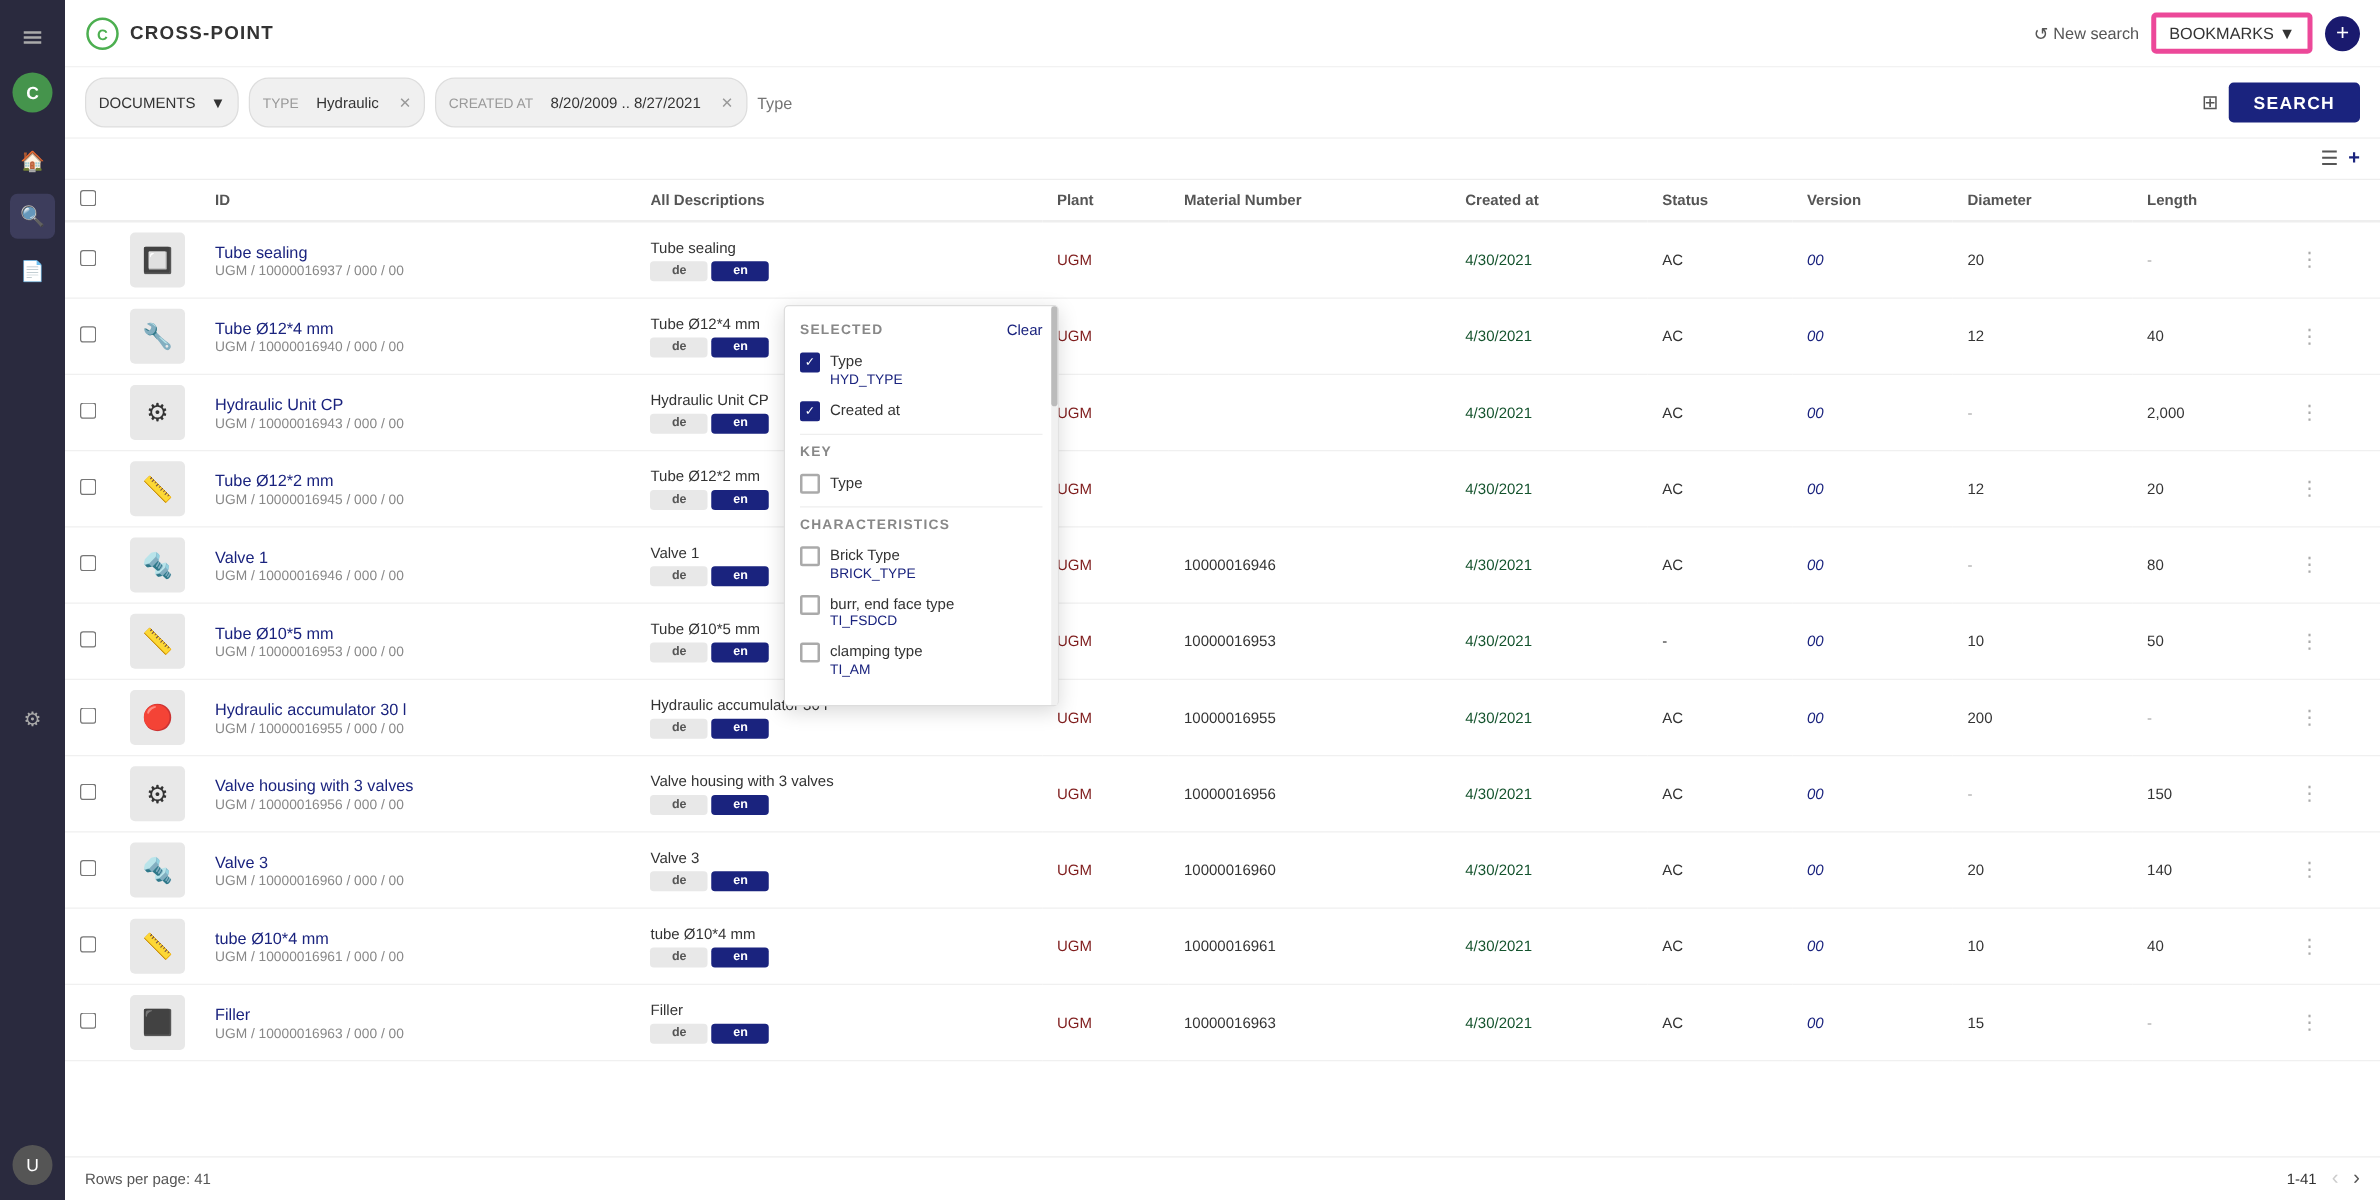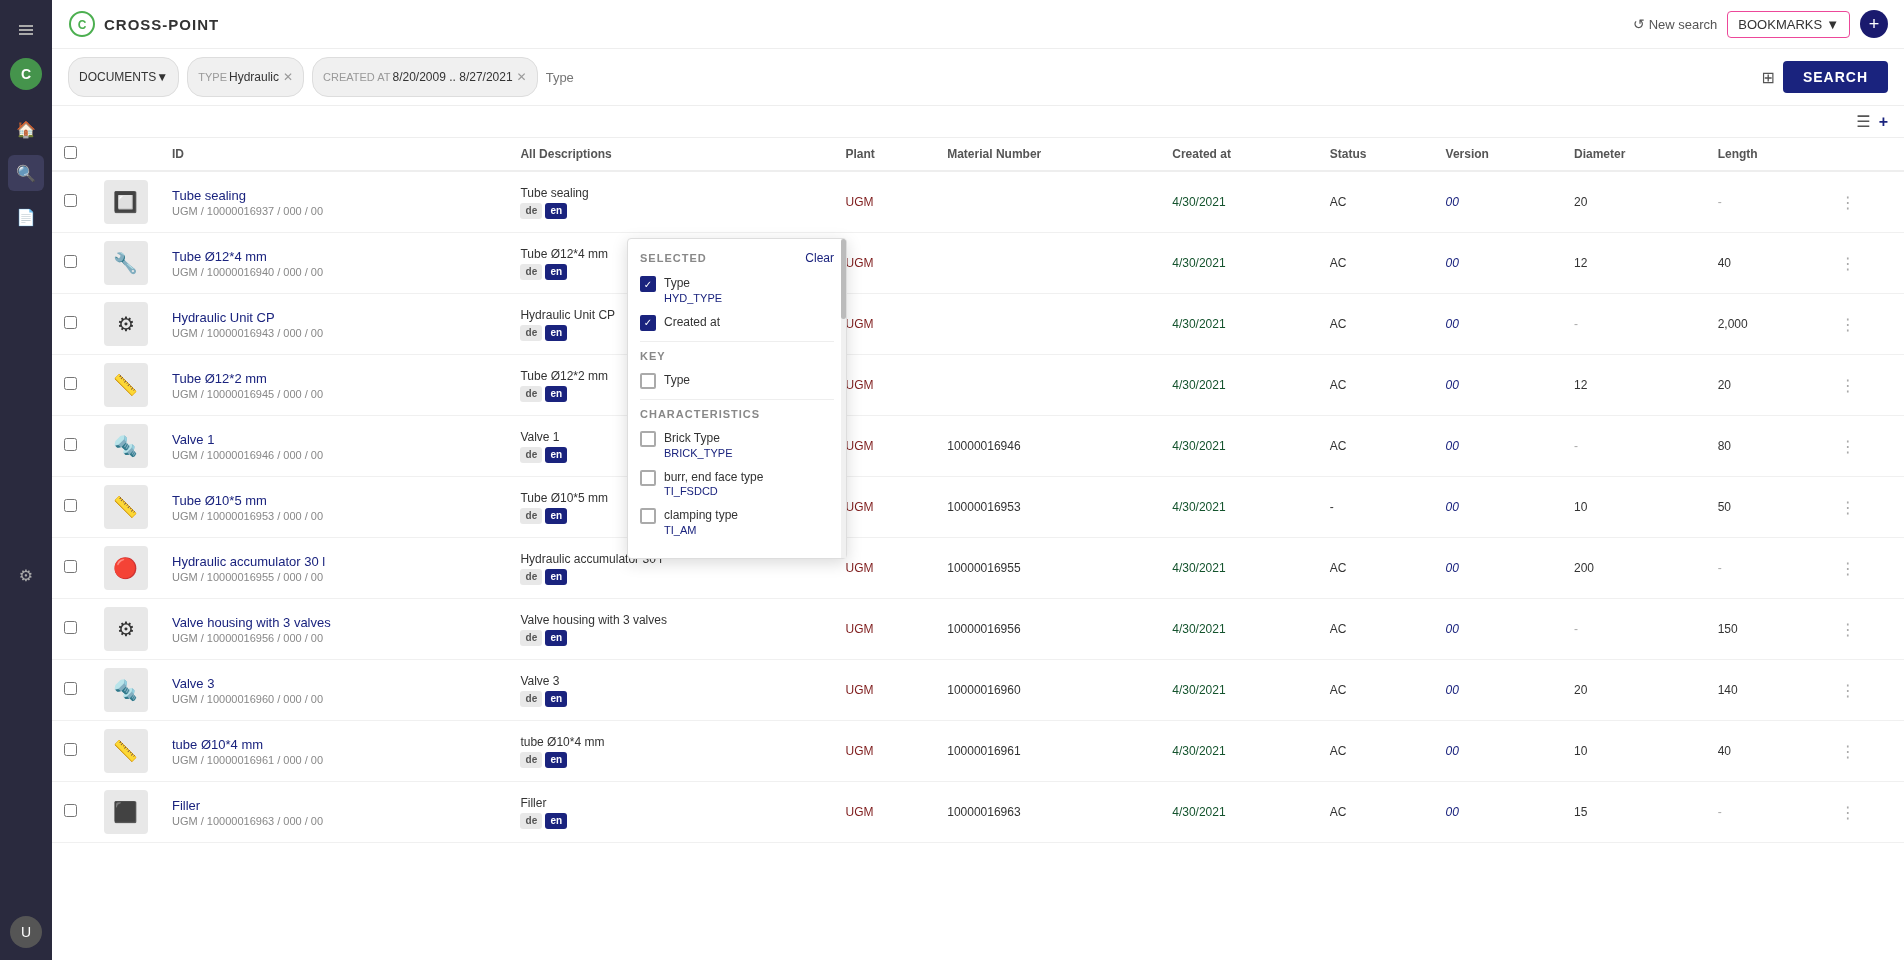--- a/index.html
+++ b/index.html
@@ -43,37 +43,37 @@
     }
     .logo-area { display: flex; align-items: center; gap: 8px; flex: 1; }
     .logo-text { font-weight: bold; font-size: 15px; color: #333; letter-spacing: 1px; }
     .header-right { display: flex; align-items: center; gap: 10px; }
     .new-search-btn {
       display: flex; align-items: center; gap: 4px;
       background: none; border: none; cursor: pointer; color: #555; font-size: 13px;
     }
     .bookmarks-btn {
       display: flex; align-items: center; gap: 4px;
-      background: #fff; border: 1px solid #ec4899; border-radius: 4px;
+      background: #fff; border: 4px solid #ec4899; border-radius: 4px;
       padding: 5px 10px; cursor: pointer; font-size: 13px; color: #333;
     }
     .plus-btn {
       width: 28px; height: 28px; border-radius: 50%; background: #1a1a6e;
       display: flex; align-items: center; justify-content: center;
       color: #fff; font-size: 18px; cursor: pointer; border: none;
     }
 
     
     .filter-bar {
       display: flex; align-items: center; padding: 8px 16px;
       background: #fff; border-bottom: 1px solid #eee; gap: 8px;
       flex-wrap: nowrap;
     }
     .filter-chip {
-      display: flex; align-items: center; gap: 0;
+      display: flex; align-items: flex-end; gap: 12px;
       background: #f0f0f0; border: 1px solid #ddd; border-radius: 16px;
       padding: 12px 10px; font-size: 12px; cursor: pointer; white-space: nowrap;
     }
     .filter-chip .label { color: #999; font-size: 11px; margin-right: 2px; }
     .filter-chip .value { color: #333; font-weight: 500; }
     .filter-chip .close { color: #999; margin-left: 4px; cursor: pointer; font-size: 12px; }
     .type-input { border: none; outline: none; font-size: 13px; color: #666; background: transparent; }
     .filter-spacer { flex: 1; }
     .filter-icon { color: #555; cursor: pointer; font-size: 16px; }
     .search-btn {
@@ -117,21 +117,21 @@
     .checkbox-cell { width: 40px; }
     .thumb-cell { width: 60px; }
     .thumb-img {
       width: 44px; height: 44px; background: #e8e8e8; border-radius: 4px;
       display: flex; align-items: center; justify-content: center; font-size: 20px;
     }
     .item-name { color: #1a237e; font-weight: 500; font-size: 13px; cursor: pointer; }
     .item-sub { color: #888; font-size: 11px; margin-top: 2px; }
     .lang-badge {
       display: inline-flex; align-items: center; justify-content: center;
-      width: 22px; height: 16px; border-radius: 3px;
+      width: 46px; height: 16px; border-radius: 3px;
       font-size: 10px; font-weight: bold; margin-right: 3px;
     }
     .lang-de { background: #e8e8e8; color: #555; }
     .lang-en { background: #1a237e; color: #fff; }
     .desc-text { font-size: 12px; color: #333; }
     .col-plant { color: #7f1d1d; margin-top: 33px; }
     .col-mat-num { color: #333; }
     .col-date { color: #14532d; }
     .col-status { color: #333; font-weight: 500; }
     .col-version { color: #1a237e; font-style: italic; }
@@ -599,14 +599,22 @@
             </div>
           </div>
         </div>
 
         <div style="position:absolute;right:0;top:0;bottom:0;width:5px;background:#f0f0f0">
           <div style="width:5px;height:80px;background:#bbb;border-radius:3px;position:absolute;top:0"></div>
         </div>
       </div>
     </div>
 
+    <div class="bottom-bar">
+      <span>Rows per page: 41</span>
+      <div class="bottom-bar-right">
+        <span class="pagination-info">1-41</span>
+        <span class="page-nav disabled">‹</span>
+        <span class="page-nav">›</span>
+      </div>
+    </div>
   </div>
 </div>
 
 </body></html>

